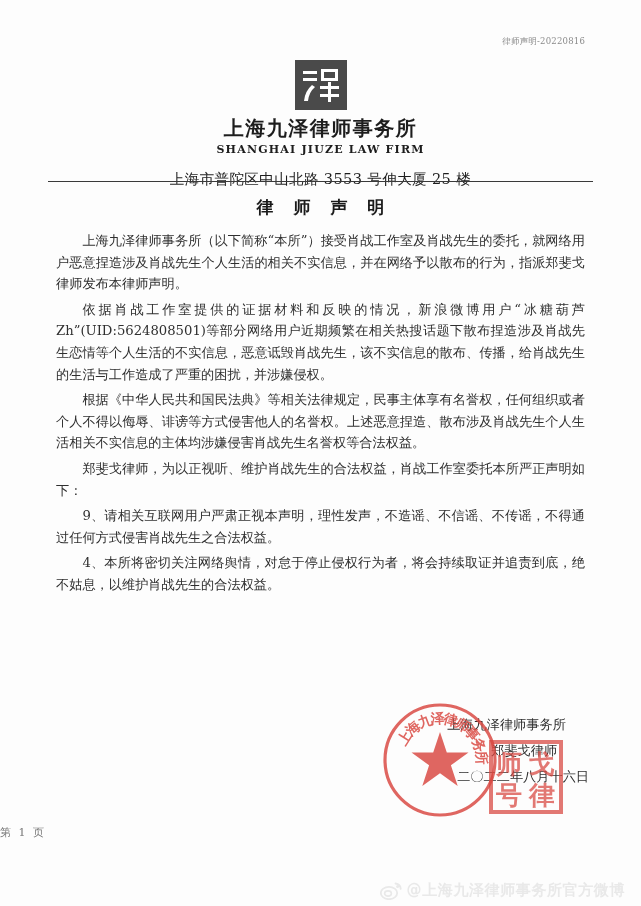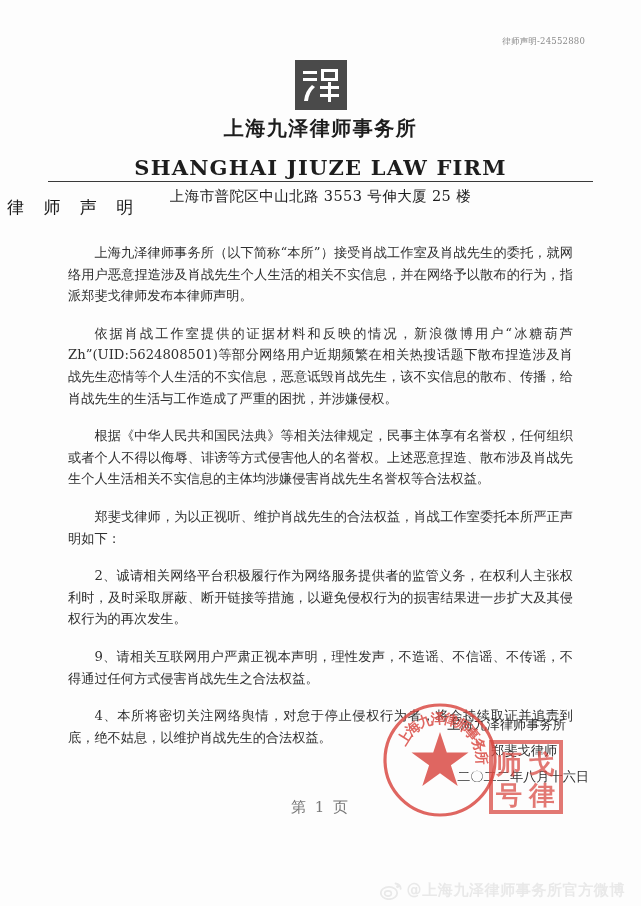--- a/index.html
+++ b/index.html
@@ -52,71 +52,71 @@
 
   .firm-cn {
     font-size: 20px;
     font-weight: bold;
     letter-spacing: 1.5px;
     color: #1d1d1d;
     line-height: 1.25;
     font-family: "DejaVu Serif", "Liberation Serif", serif;
   }
   .firm-en {
-    font-size: 21px;
+    font-size: 11px;
     font-weight: bold;
     letter-spacing: 1.2px;
     color: #1d1d1d;
-    margin-top: 14px;
+    margin-top: 2px;
     font-family: "DejaVu Serif", "Liberation Serif", serif;
   }
   .firm-addr {
     font-size: 14.5px;
     color: #1d1d1d;
-    margin-top: 7px;
+    margin-top: 14px;
     letter-spacing: 0.4px;
   }
 
   .rule {
     position: absolute;
     top: 181px;
     left: 48px;
     right: 48px;
     height: 0;
     border-top: 1.6px solid #3a3a3a;
   }
 
   
   .doc-title {
     position: absolute;
     top: 196px;
     left: 0;
     right: 0;
-    text-align: left;
+    text-align: center;
     font-size: 17px;
-    font-weight: normal;
+    font-weight: bold;
     letter-spacing: 7px;
     text-indent: 7px;
     color: #1a1a1a;
   }
 
   
   .body-text {
     position: absolute;
     top: 226px;
     left: 52px;
     width: 537px;
     font-size: 13.2px;
     line-height: 21.6px;
     color: #2f2f2f;
     text-align: justify;
     text-justify: inter-character;
   }
   .body-text p {
-    margin: 16px;
+    margin: 4px;
     text-indent: 2em;
   }
   .body-text p.gap-before {
     margin-top: 18px;
   }
 
   
   .sign-block {
     position: absolute;
     top: 712px;
@@ -149,25 +149,25 @@
     width: 74px;
     height: 74px;
     z-index: 5;
     opacity: 0.72;
     pointer-events: none;
   }
 
   
   .page-footer {
     position: absolute;
-    top: 798px;
+    top: 825px;
     left: 0;
     right: 0;
-    text-align: center;
-    font-size: 15px;
+    text-align: left;
+    font-size: 11px;
     color: #777;
     letter-spacing: 2px;
   }
 
   
   .watermark {
     position: absolute;
     right: 16px;
     bottom: 6px;
     display: flex;
@@ -180,21 +180,21 @@
     font-family: "DejaVu Sans", "Liberation Sans", sans-serif;
     user-select: none;
   }
   .watermark svg { display: block; }
 </style>
 </head>
 <body>
 
 <div class="page">
 
-  <div class="doc-header">律师声明-24552880</div>
+  <div class="doc-header">律师声明-20220816</div>
 
   <div class="letterhead">
     <div class="logo-mark">
       <svg width="52" height="50" viewBox="0 0 52 50" aria-hidden="true">
         <rect x="0" y="0" width="52" height="50" fill="#4a4a4a"></rect>
         <g fill="#ffffff">
           <rect x="8" y="11" width="14" height="3"></rect>
           <rect x="8" y="18" width="14" height="3"></rect>
           <path d="M17 25 q-7 6 -8 16 h4 q1 -9 7 -14 z"></path>
           <rect x="26" y="9" width="17" height="3"></rect>
@@ -214,21 +214,20 @@
 
   <div class="rule"></div>
 
   <div class="doc-title">律 师 声 明</div>
 
   <div class="body-text">
     <p>上海九泽律师事务所（以下简称“本所”）接受肖战工作室及肖战先生的委托，就网络用户恶意捏造涉及肖战先生个人生活的相关不实信息，并在网络予以散布的行为，指派郑斐戈律师发布本律师声明。</p>
     <p>依据肖战工作室提供的证据材料和反映的情况，新浪微博用户“冰糖葫芦 Zh”(UID:5624808501)等部分网络用户近期频繁在相关热搜话题下散布捏造涉及肖战先生恋情等个人生活的不实信息，恶意诋毁肖战先生，该不实信息的散布、传播，给肖战先生的生活与工作造成了严重的困扰，并涉嫌侵权。</p>
     <p>根据《中华人民共和国民法典》等相关法律规定，民事主体享有名誉权，任何组织或者个人不得以侮辱、诽谤等方式侵害他人的名誉权。上述恶意捏造、散布涉及肖战先生个人生活相关不实信息的主体均涉嫌侵害肖战先生名誉权等合法权益。</p>
     <p>郑斐戈律师，为以正视听、维护肖战先生的合法权益，肖战工作室委托本所严正声明如下：</p>
-    <p>2、诚请相关网络平台积极履行作为网络服务提供者的监管义务，在权利人主张权利时，及时采取屏蔽、断开链接等措施，以避免侵权行为的损害结果进一步扩大及其侵权行为的再次发生。</p>
     <p>9、请相关互联网用户严肃正视本声明，理性发声，不造谣、不信谣、不传谣，不得通过任何方式侵害肖战先生之合法权益。</p>
     <p>4、本所将密切关注网络舆情，对怠于停止侵权行为者，将会持续取证并追责到底，绝不姑息，以维护肖战先生的合法权益。</p>
   </div>
 
   <div class="sign-block">
     <div class="sign-line-1">上海九泽律师事务所</div>
     <div class="sign-line-2">郑斐戈律师</div>
     <div class="sign-line-3">二〇二二年八月十六日</div>
   </div>
 

